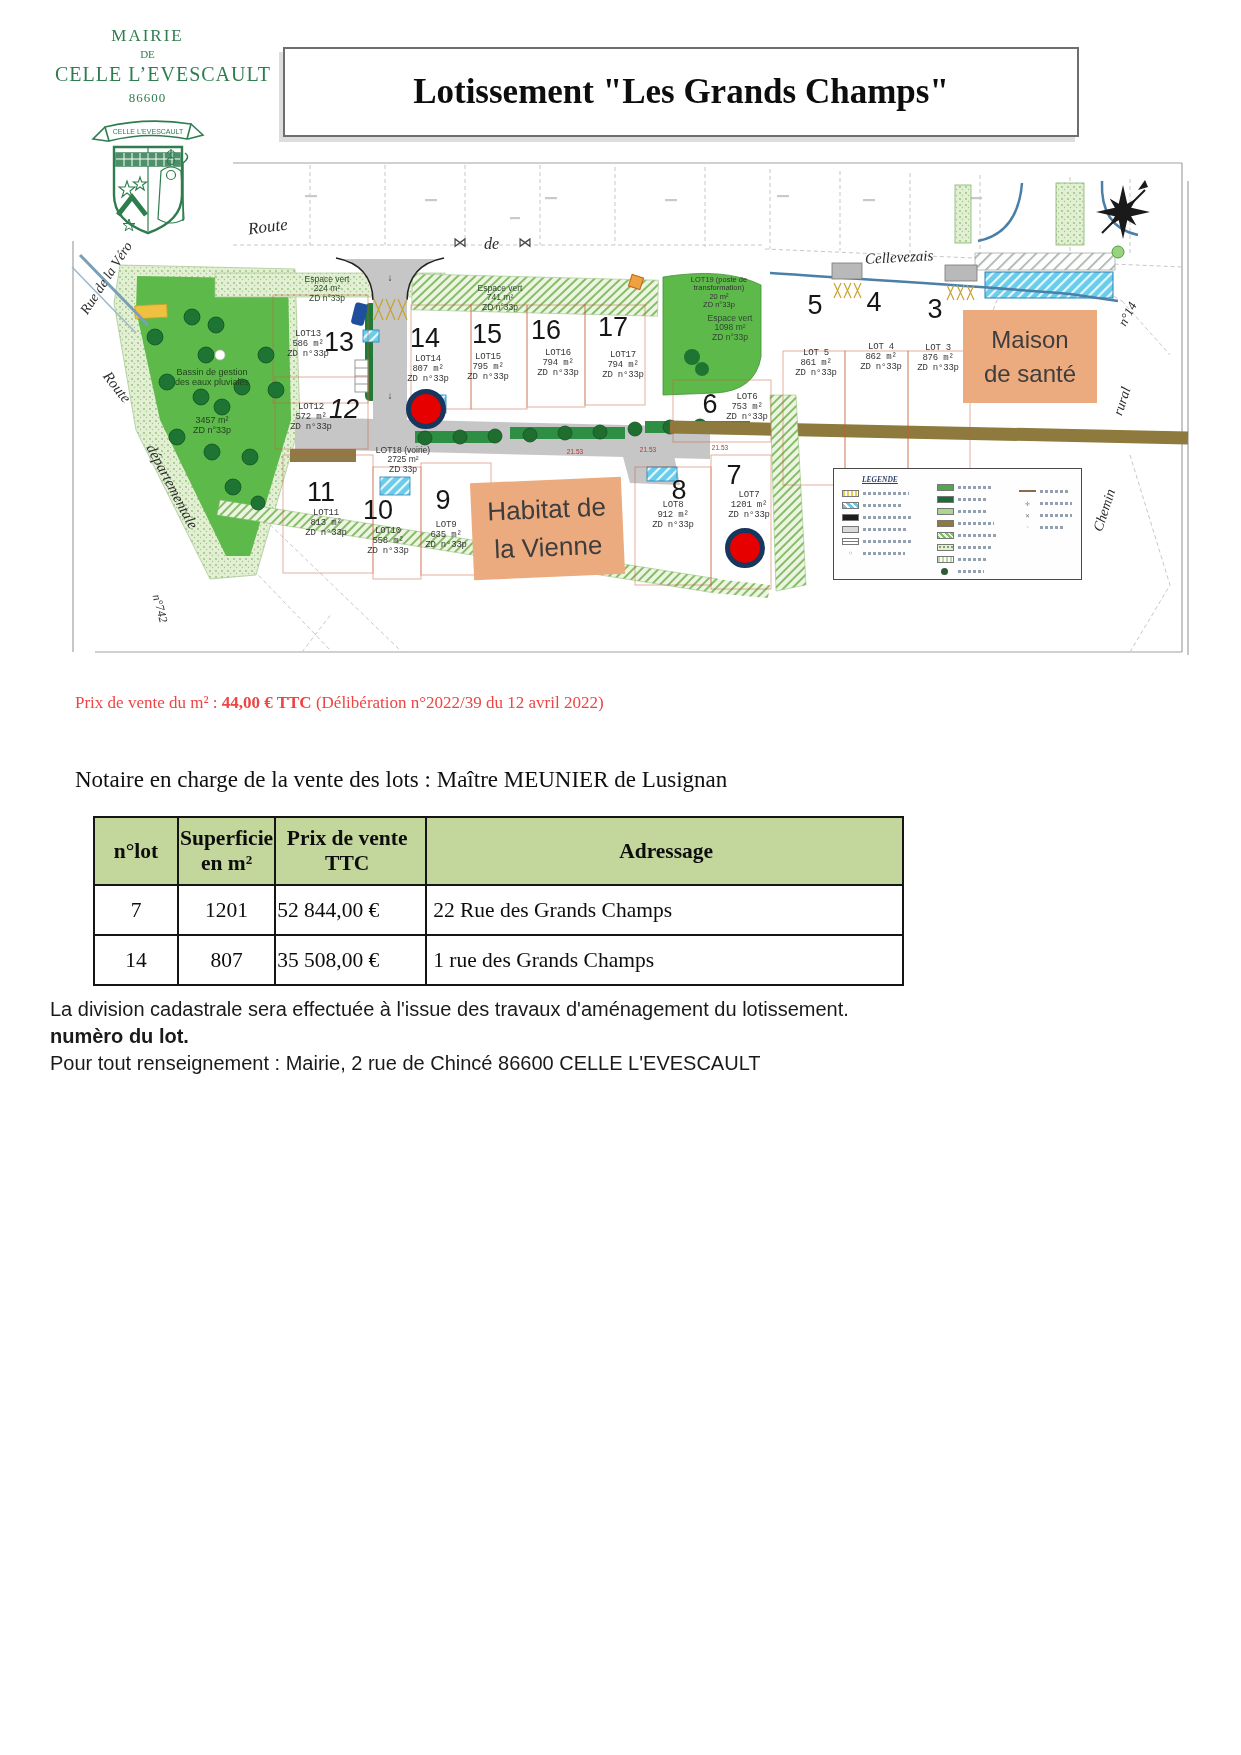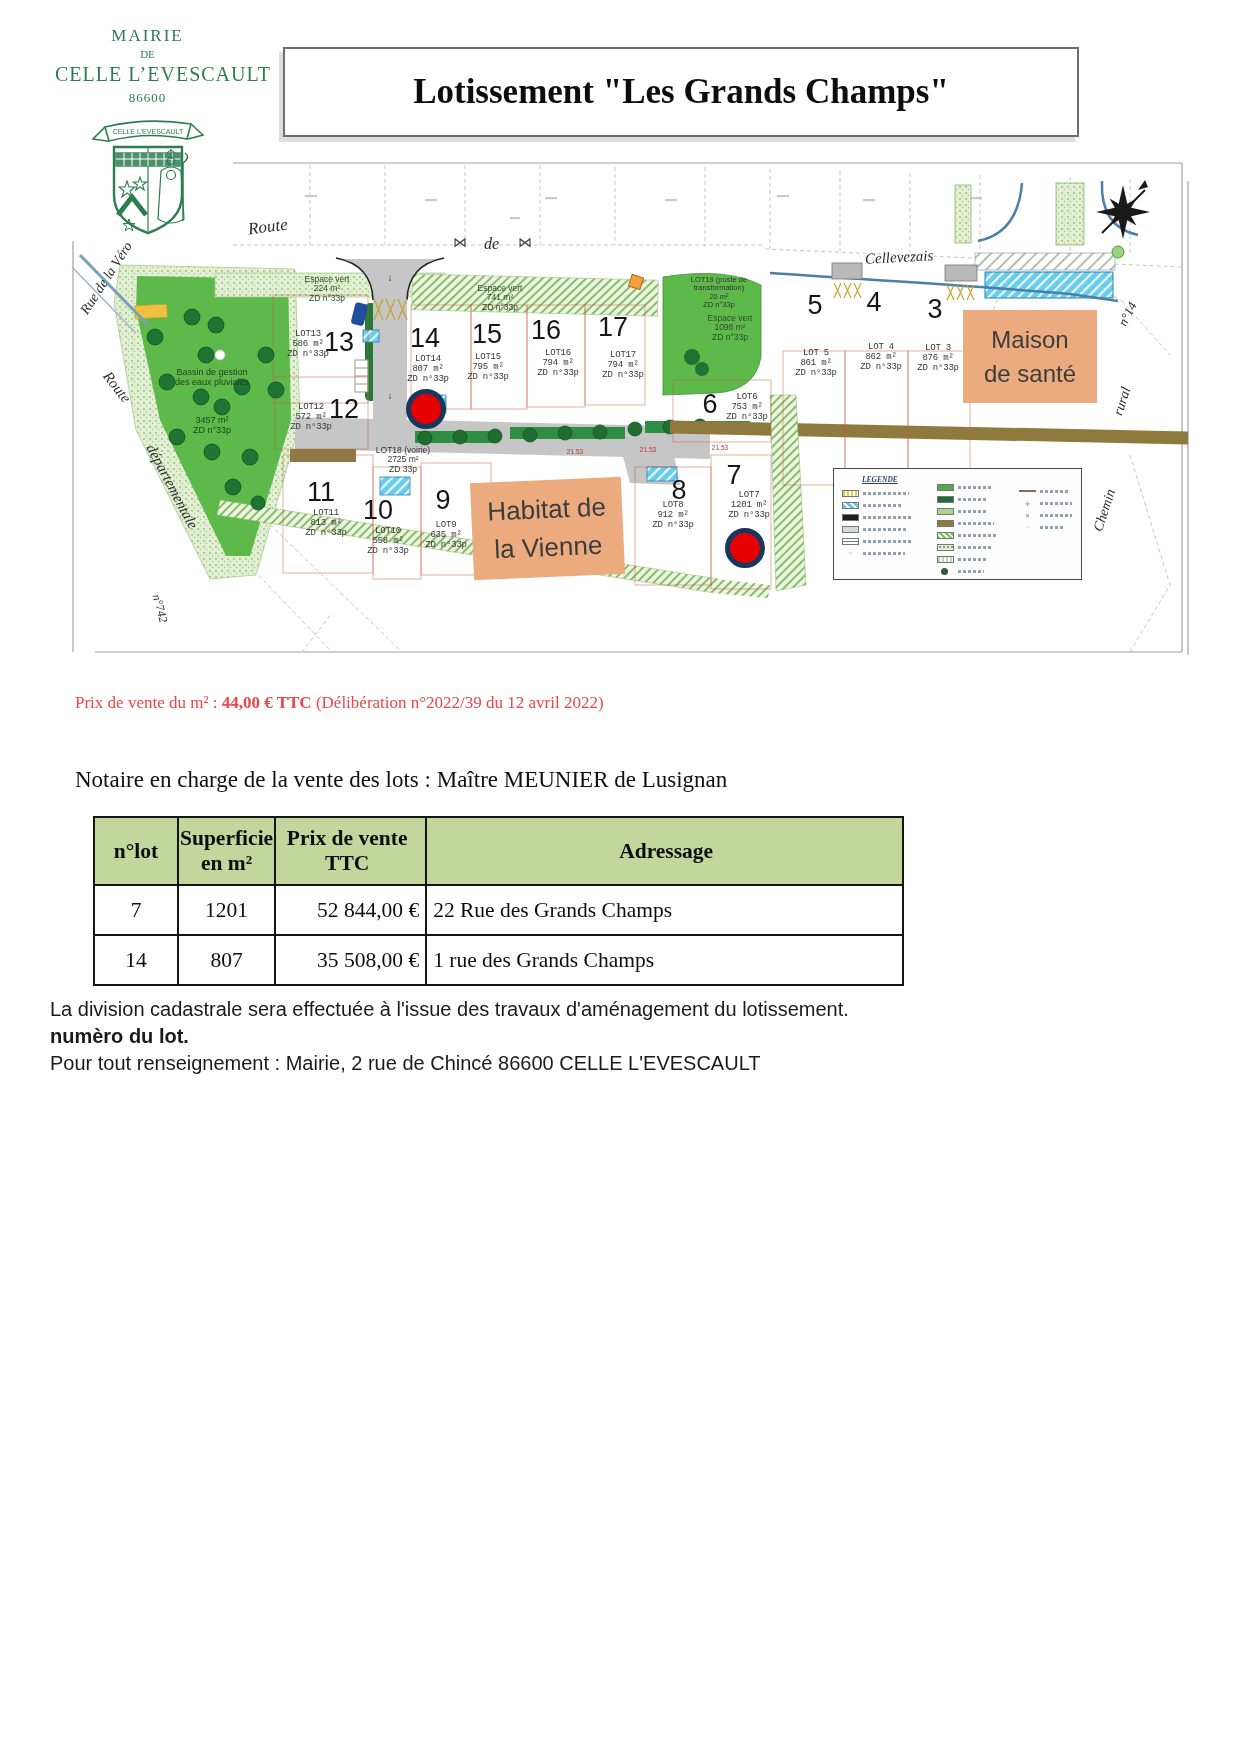--- a/index.html
+++ b/index.html
@@ -73,21 +73,21 @@
   .pricing{position:absolute;left:75px;top:676px;font-size:17px;color:#ef4444;}
   .notaire{position:absolute;left:75px;top:744px;font-size:23px;color:#101010;}
 
   table.lots{position:absolute;left:93px;top:816px;border-collapse:collapse;
      font-size:21.5px;color:#0d0d0d;}
   table.lots th,table.lots td{border:2px solid #151515;}
   table.lots th{background:#c3d69b;font-weight:bold;text-align:center;height:64px;line-height:1.15;}
   table.lots td{height:46px;}
   .c-lot{width:80px;text-align:center;}
   .c-sup{width:92px;text-align:center;}
-  .c-prix{width:140px;text-align:right;padding-right:6px;}
+  .c-prix{width:140px;padding-right:6px;}
   .c-adr{width:468px;text-align:left;padding-left:6px;}
   table.lots th.c-prix{text-align:center;padding-right:8px;}
   table.lots th.c-adr{text-align:center;padding-left:4px;}
 
   .footer{position:absolute;left:50px;top:996px;width:950px;
      font-family:"Liberation Sans","DejaVu Sans",sans-serif;font-size:20px;line-height:27px;color:#1a1a1a;}
   .footer p{margin:0;}
   .footer .bold{font-weight:bold;}
   .tel-line{margin-left:215px;}
   a.mail{color:#0563c1;text-decoration:underline;}
@@ -476,21 +476,21 @@
           <div>LOT10</div>
           <div>558 m²</div>
           <div>ZD n°33p</div>
         </div>
         <div class="lot-num" style="position: absolute; left: 251px; top: 337px;">11</div>
         <div class="lot-det" style="position: absolute; left: 256px; top: 368px;">
           <div>LOT11</div>
           <div>813 m²</div>
           <div>ZD n°33p</div>
         </div>
-        <div class="lot-num" style="position: absolute; left: 274px; top: 254px;">12</div>
+        <div class="lot-num" style="position: absolute; left: 274px; top: 254px; font-style: italic;">12</div>
         <div class="lot-det" style="position: absolute; left: 241px; top: 262px;">
           <div>LOT12</div>
           <div>572 m²</div>
           <div>ZD n°33p</div>
         </div>
         <div class="lot-num" style="position: absolute; left: 269px; top: 187px;">13</div>
         <div class="lot-det" style="position: absolute; left: 238px; top: 189px;">
           <div>LOT13</div>
           <div>586 m²</div>
           <div>ZD n°33p</div>

